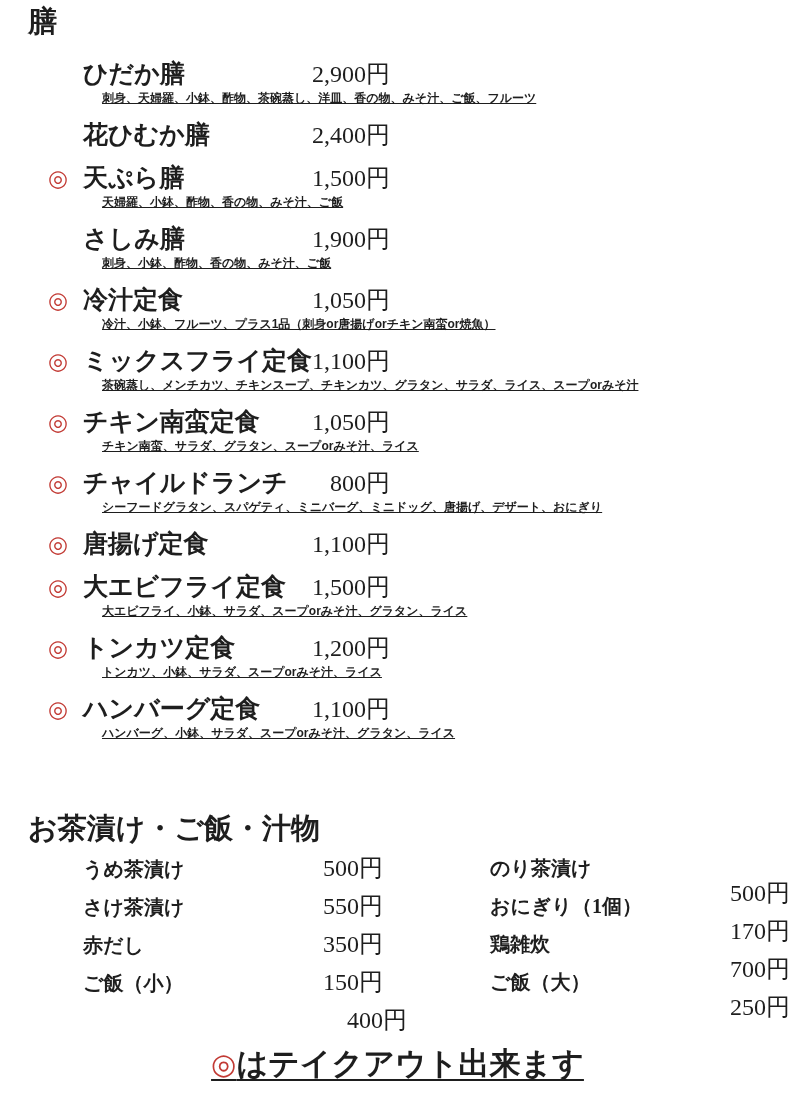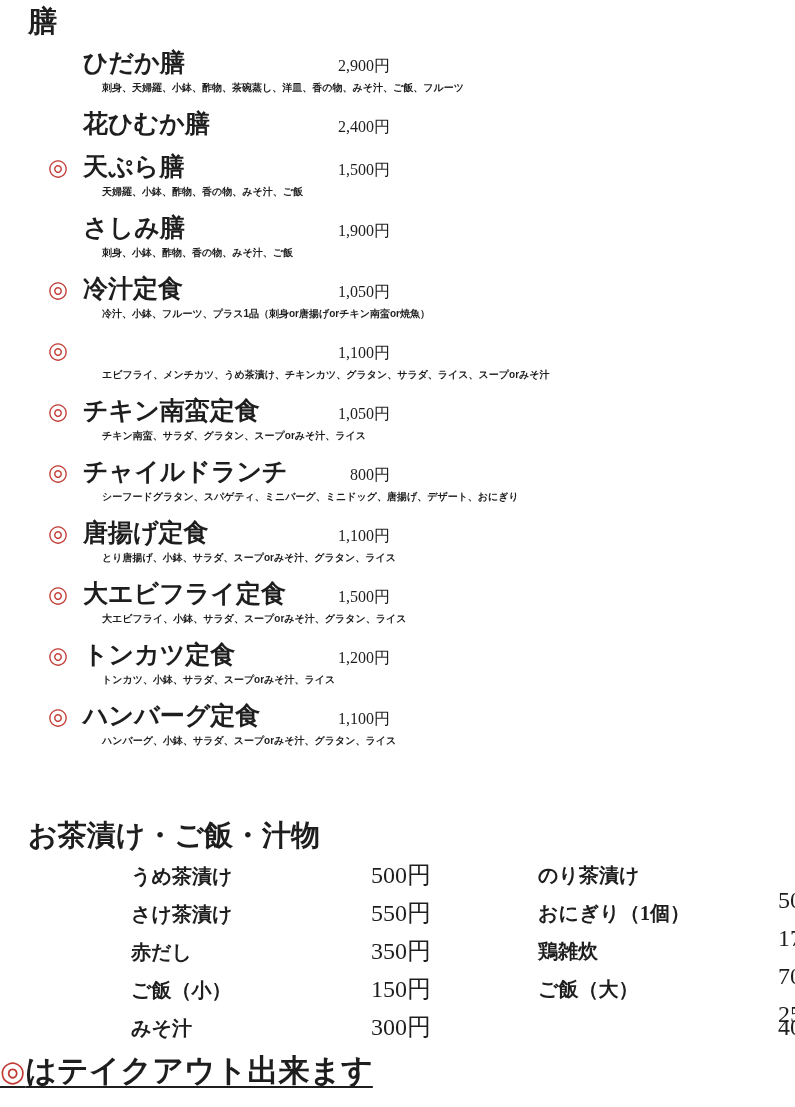--- a/index.html
+++ b/index.html
@@ -15,62 +15,63 @@
   
   .sec-title {
     font-size: 29px; font-weight: 700; line-height: 34px;
     margin-left: 28px;
     font-family: "Liberation Serif", "DejaVu Serif", serif;
   }
   #zen-title { padding-top: 4px; }
   #och-title { margin-top: 69px; }
 
   
-  #zen-items { margin-top: 10px; }
+  #zen-items { margin-top: 21px; }
   .z-item { margin-bottom: 13px; }
   .z-head {
     display: flex; align-items: baseline;
     margin-left: 48px; width: 342px;
     line-height: 30px; height: 30px;
   }
   .z-mark {
     width: 35px; flex: none;
     font-size: 23px; font-weight: 700;
     color: #c23a34;
     font-family: "DejaVu Sans", sans-serif;
   }
   .z-name {
     font-size: 25px; font-weight: 600;
     white-space: nowrap;
   }
   .z-price {
     margin-left: auto;
-    font-size: 16px; font-weight: 400;
+    font-size: 24px; font-weight: 400;
     white-space: nowrap;
   }
   .z-desc {
     margin-left: 102px; margin-top: 1px;
-    font-size: 10px; font-weight: 700; line-height: 17px;
+    font-size: 12px; font-weight: 700; line-height: 17px;
     font-family: "Liberation Sans", "DejaVu Sans", sans-serif;
     white-space: nowrap;
+    text-decoration: underline;
   }
 
   
   #och-grid { margin-top: 11px; }
-  .g-row { display: flex; margin-bottom: 13px; height: 25px; line-height: 25px; margin-left: 48px; }
+  .g-row { display: flex; margin-bottom: 13px; height: 25px; line-height: 25px; }
   .g-cell { display: flex; align-items: baseline; width: 300px; flex: none; }
   .g-cell.left  { margin-left: 83px; }
   .g-cell.right { margin-left: 107px; flex-direction: column; }
   .g-name  { font-size: 20px; font-weight: 600; white-space: nowrap; }
   .g-price { margin-left: auto; font-size: 24px; font-weight: 400; white-space: nowrap; }
 
   
   .note {
     margin-top: 1px;
-    text-align: left;
+    text-align: center;
     font-size: 31px; font-weight: 700; line-height: 36px;
     text-decoration: underline;
     text-decoration-thickness: 2px;
     text-underline-offset: 5px;
   }
   .note .mark {
     color: #c23a34;
     font-family: "DejaVu Sans", sans-serif;
     font-size: 29px;
   }
@@ -123,23 +124,24 @@
       <span class="z-mark">◎</span>
       <span class="z-name">冷汁定食</span>
       <span class="z-price">1,050円</span>
     </div>
     <div class="z-desc">冷汁、小鉢、フルーツ、プラス1品（刺身or唐揚げorチキン南蛮or焼魚）</div>
   </div>
 
   <div class="z-item">
     <div class="z-head">
       <span class="z-mark">◎</span>
+      <span class="z-name">ミックスフライ定食</span>
       <span class="z-price">1,100円</span>
     </div>
-    <div class="z-desc">エビフライ、メンチカツ、うめ茶漬け、チキンカツ、グラタン、サラダ、ライス、スープorみそ汁</div>
+    <div class="z-desc">茶碗蒸し、メンチカツ、チキンスープ、チキンカツ、グラタン、サラダ、ライス、スープorみそ汁</div>
   </div>
 
   <div class="z-item">
     <div class="z-head">
       <span class="z-mark">◎</span>
       <span class="z-name">チキン南蛮定食</span>
       <span class="z-price">1,050円</span>
     </div>
     <div class="z-desc">チキン南蛮、サラダ、グラタン、スープorみそ汁、ライス</div>
   </div>
@@ -152,21 +154,20 @@
     </div>
     <div class="z-desc">シーフードグラタン、スパゲティ、ミニバーグ、ミニドッグ、唐揚げ、デザート、おにぎり</div>
   </div>
 
   <div class="z-item">
     <div class="z-head">
       <span class="z-mark">◎</span>
       <span class="z-name">唐揚げ定食</span>
       <span class="z-price">1,100円</span>
     </div>
-    <div class="z-desc">とり唐揚げ、小鉢、サラダ、スープorみそ汁、グラタン、ライス</div>
   </div>
 
   <div class="z-item">
     <div class="z-head">
       <span class="z-mark">◎</span>
       <span class="z-name">大エビフライ定食</span>
       <span class="z-price">1,500円</span>
     </div>
     <div class="z-desc">大エビフライ、小鉢、サラダ、スープorみそ汁、グラタン、ライス</div>
   </div>
@@ -231,24 +232,20 @@
       <span class="g-name">ご飯（小）</span>
       <span class="g-price">150円</span>
     </div>
     <div class="g-cell right">
       <span class="g-name">ご飯（大）</span>
       <span class="g-price">250円</span>
     </div>
   </div>
 
   <div class="g-row">
-    <div class="g-cell left">
-      <span class="g-name">みそ汁</span>
-      <span class="g-price">300円</span>
-    </div>
     <div class="g-cell right">
       <span class="g-price">400円</span>
     </div>
   </div>
 </div>
 
   <div class="note"><span class="mark">◎</span><span>はテイクアウト出来ます</span></div>
 </div>
 
 </body></html>

